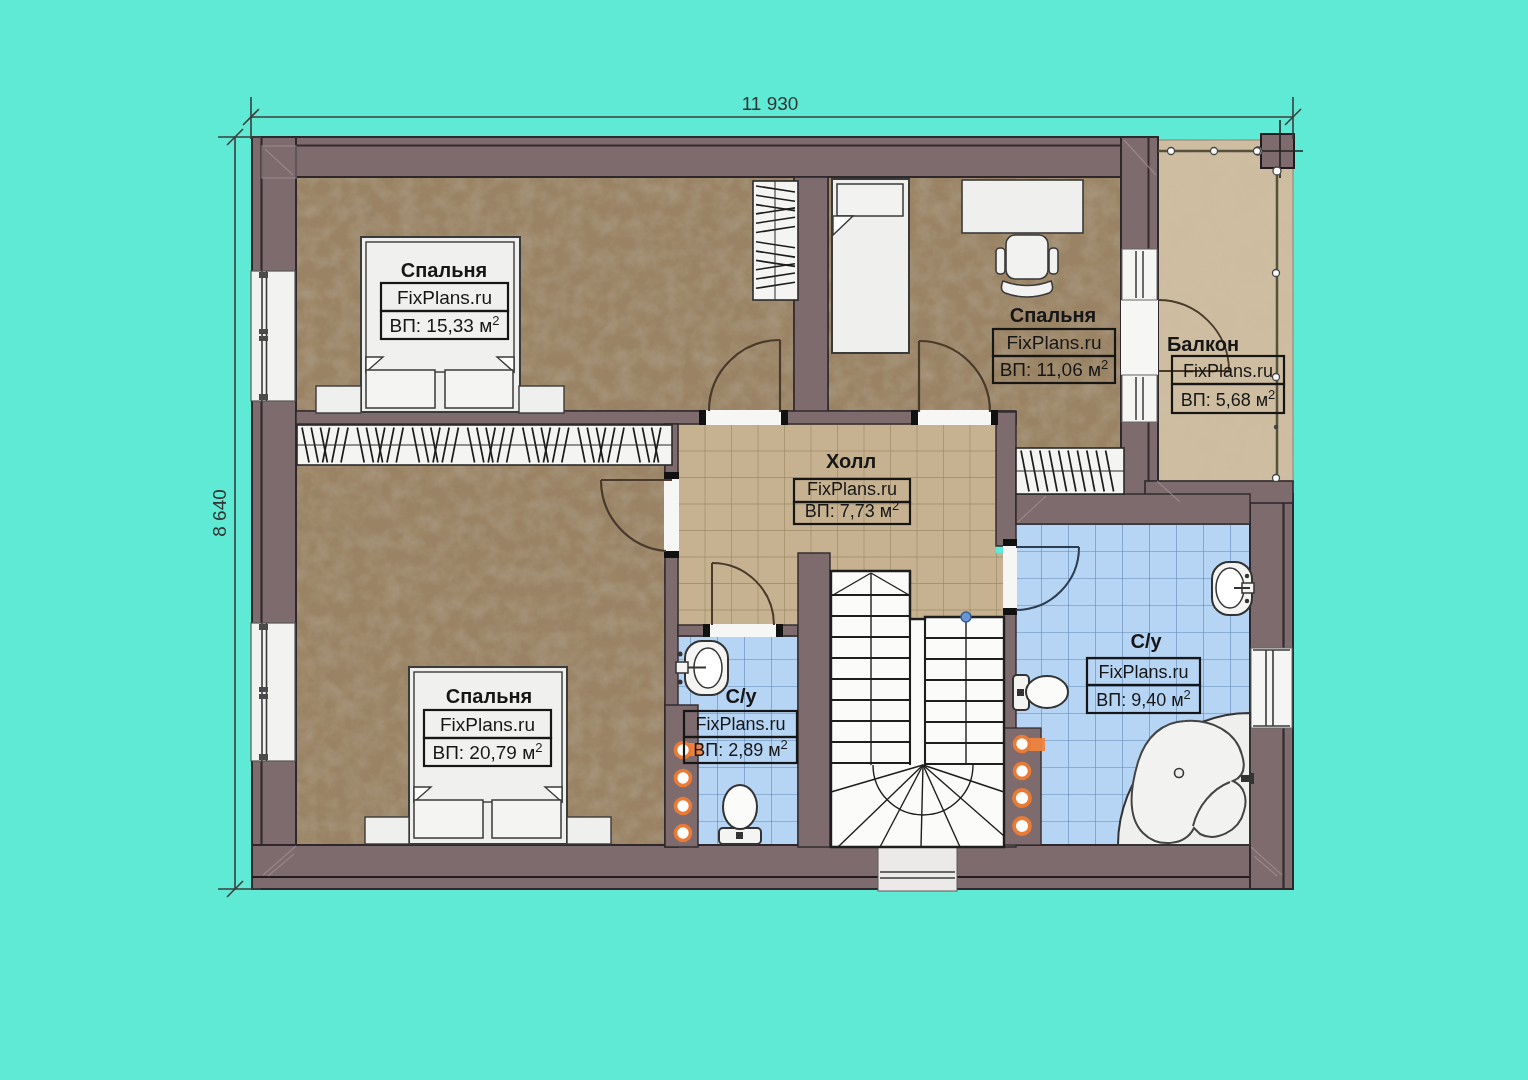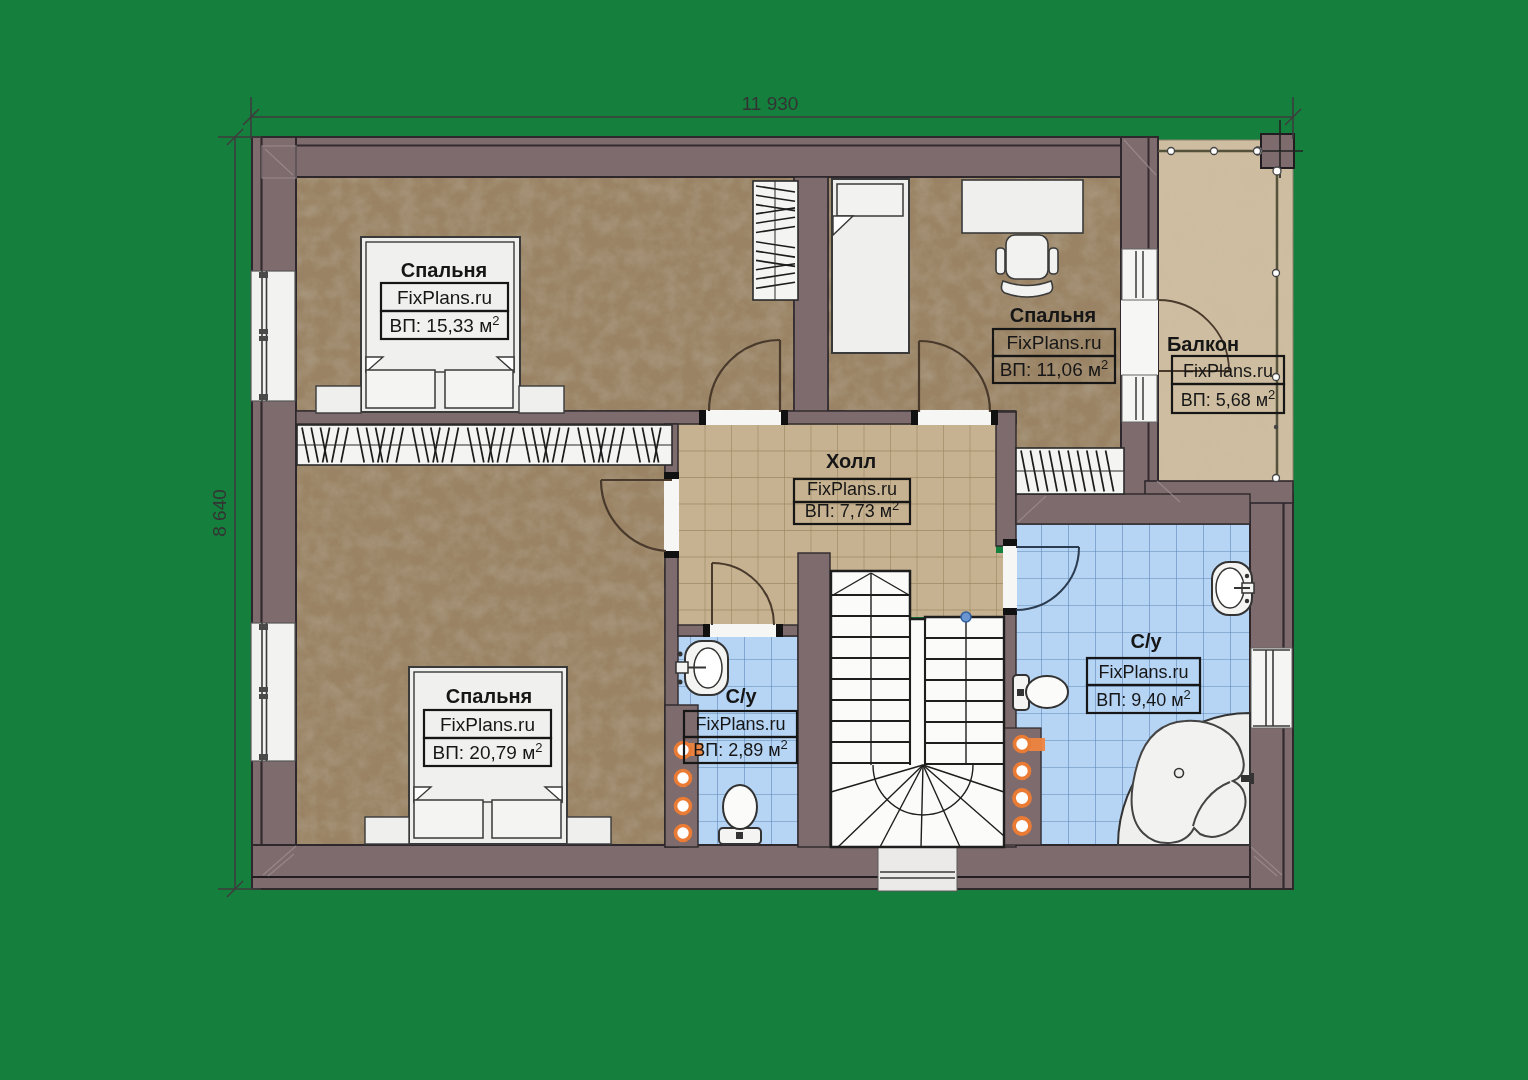--- a/index.html
+++ b/index.html
@@ -1,16 +1,16 @@
 <!DOCTYPE html>
 <html><head>
 <meta charset="utf-8">
 <style>
   html,body{margin:0;padding:0;background:#ffffff;}
-  #canvas{position:relative;width:1528px;height:1080px;background:#15803d;overflow:hidden;
+  #canvas{position:relative;width:1528px;height:1080px;background:#5eead4;overflow:hidden;
     font-family:"Liberation Sans", sans-serif;}
   svg text{font-family:"Liberation Sans", sans-serif;}
 </style>
 </head>
 <body>
 <div id="canvas">
 <svg width="1528" height="1080" viewBox="0 0 1528 1080">
 <defs>
   <pattern id="tileTan" width="26.5" height="26.5" patternUnits="userSpaceOnUse" x="678" y="424">
     <rect width="26.5" height="26.5" fill="#c6b290"></rect>

